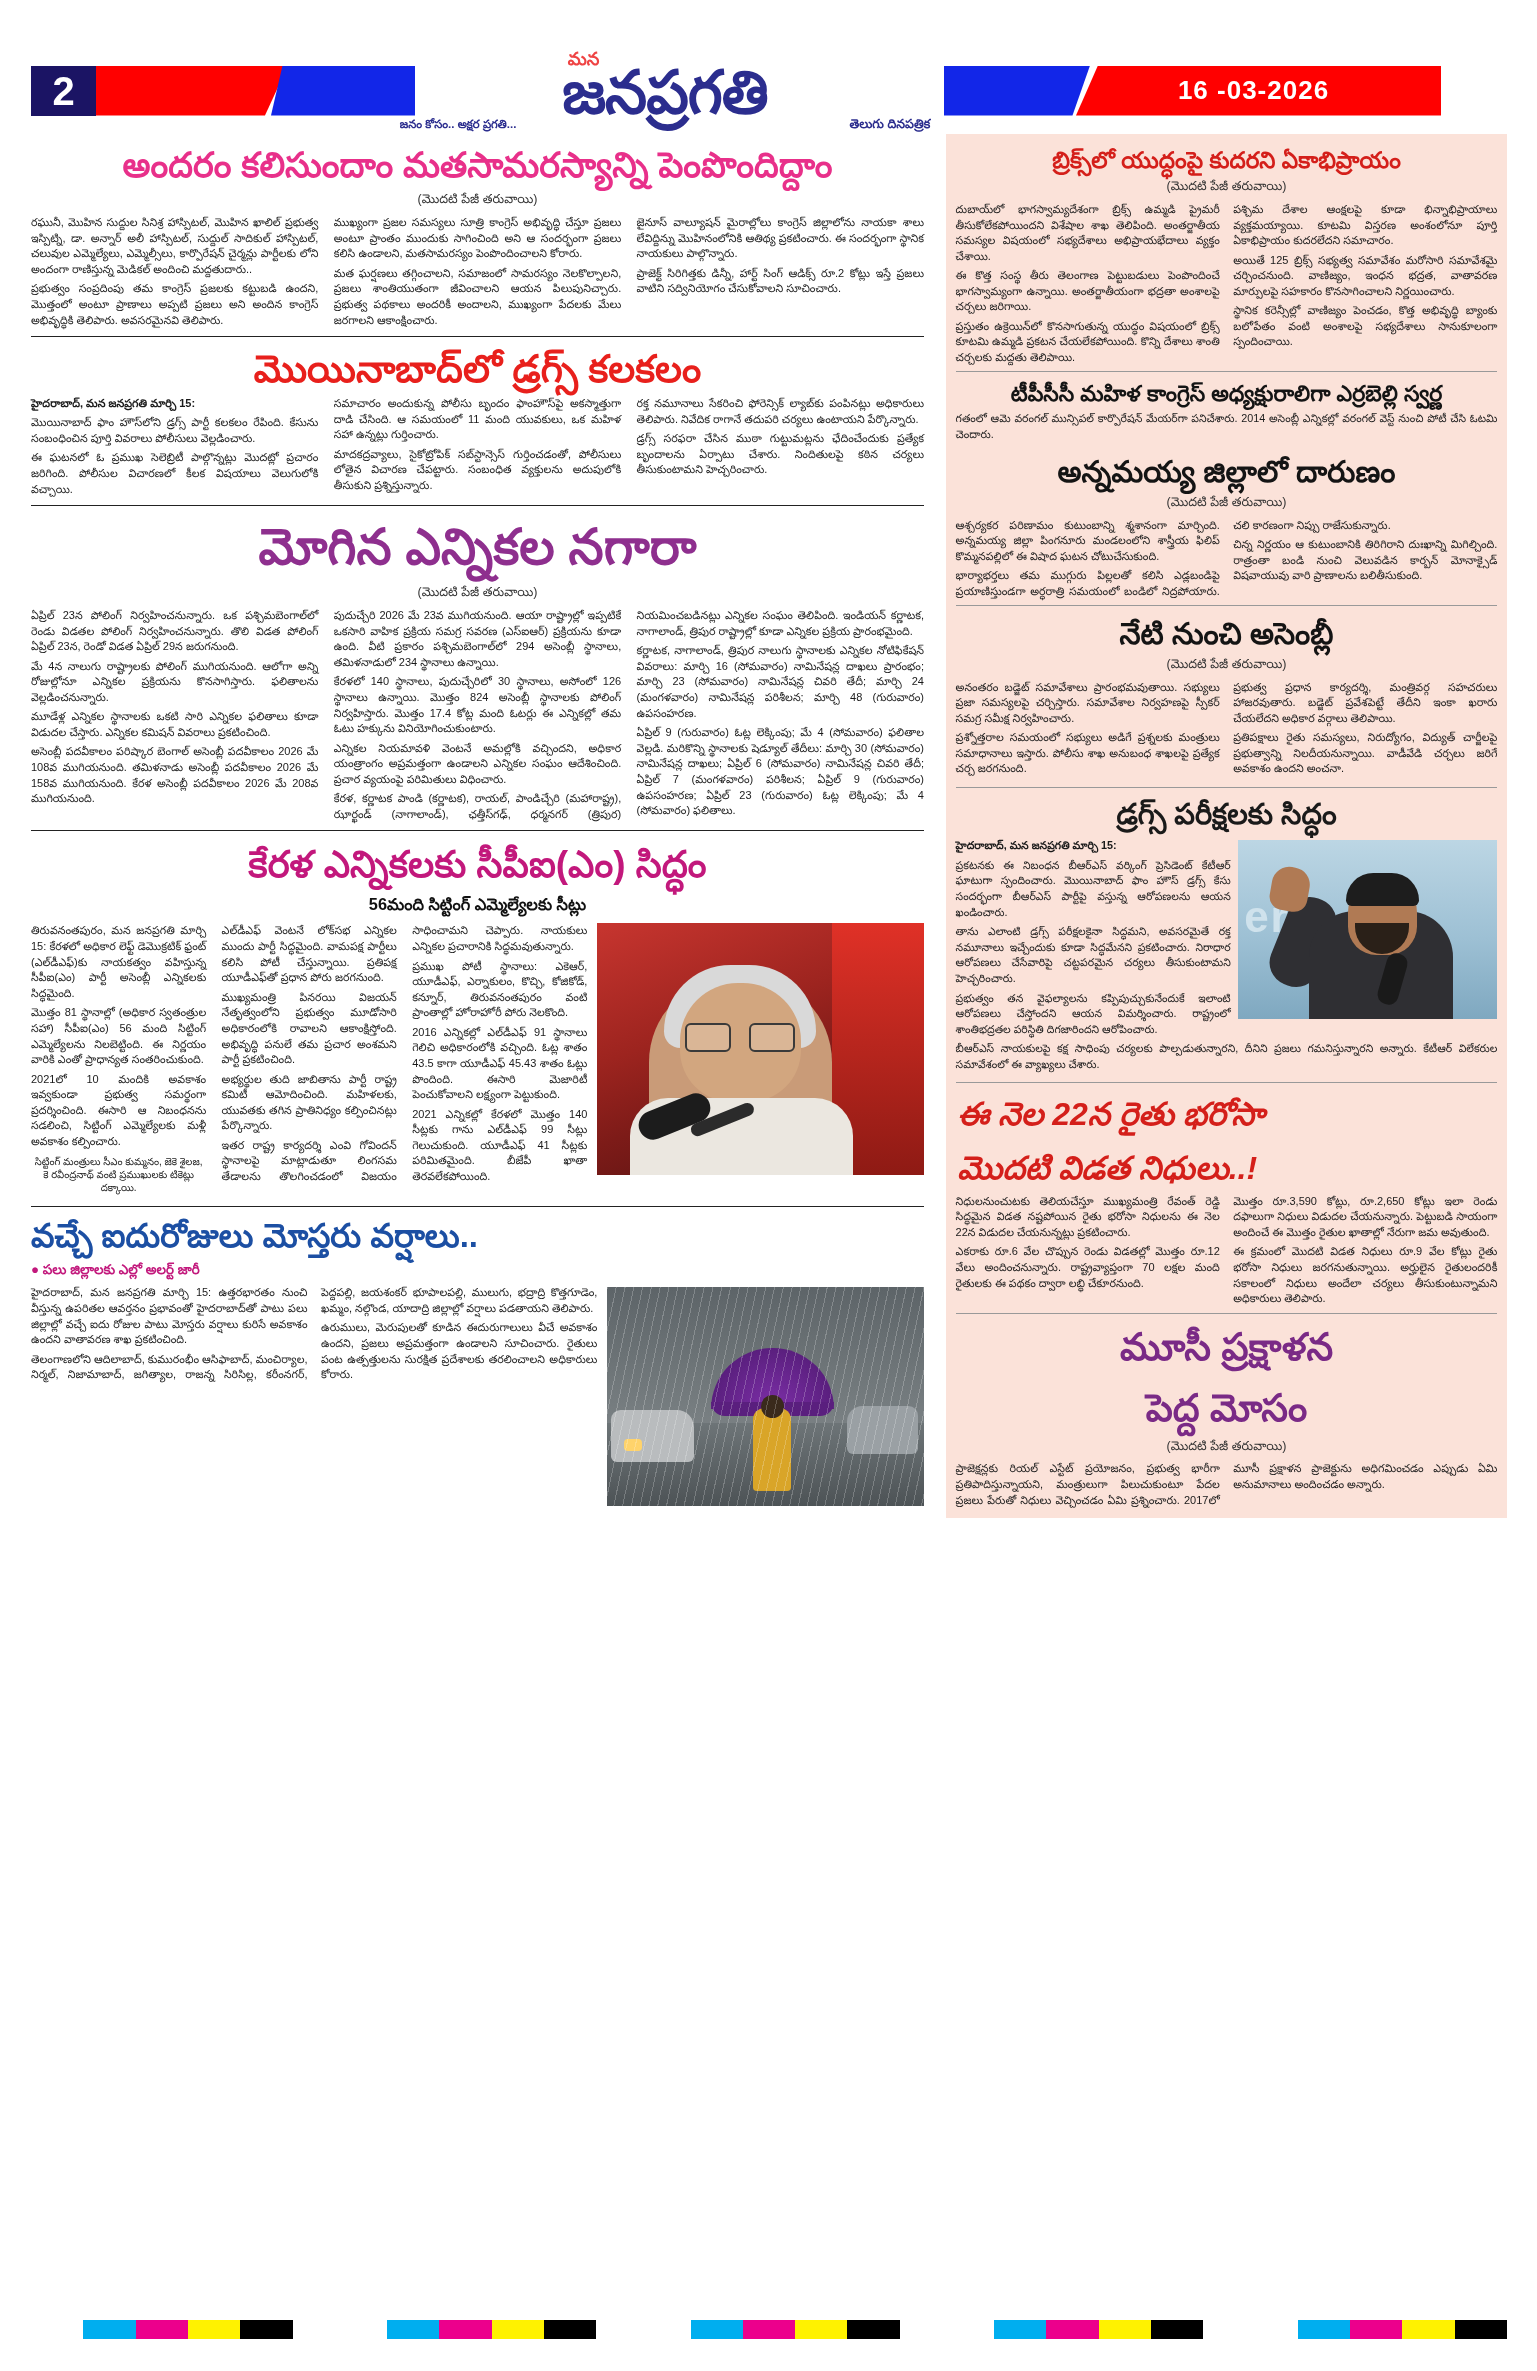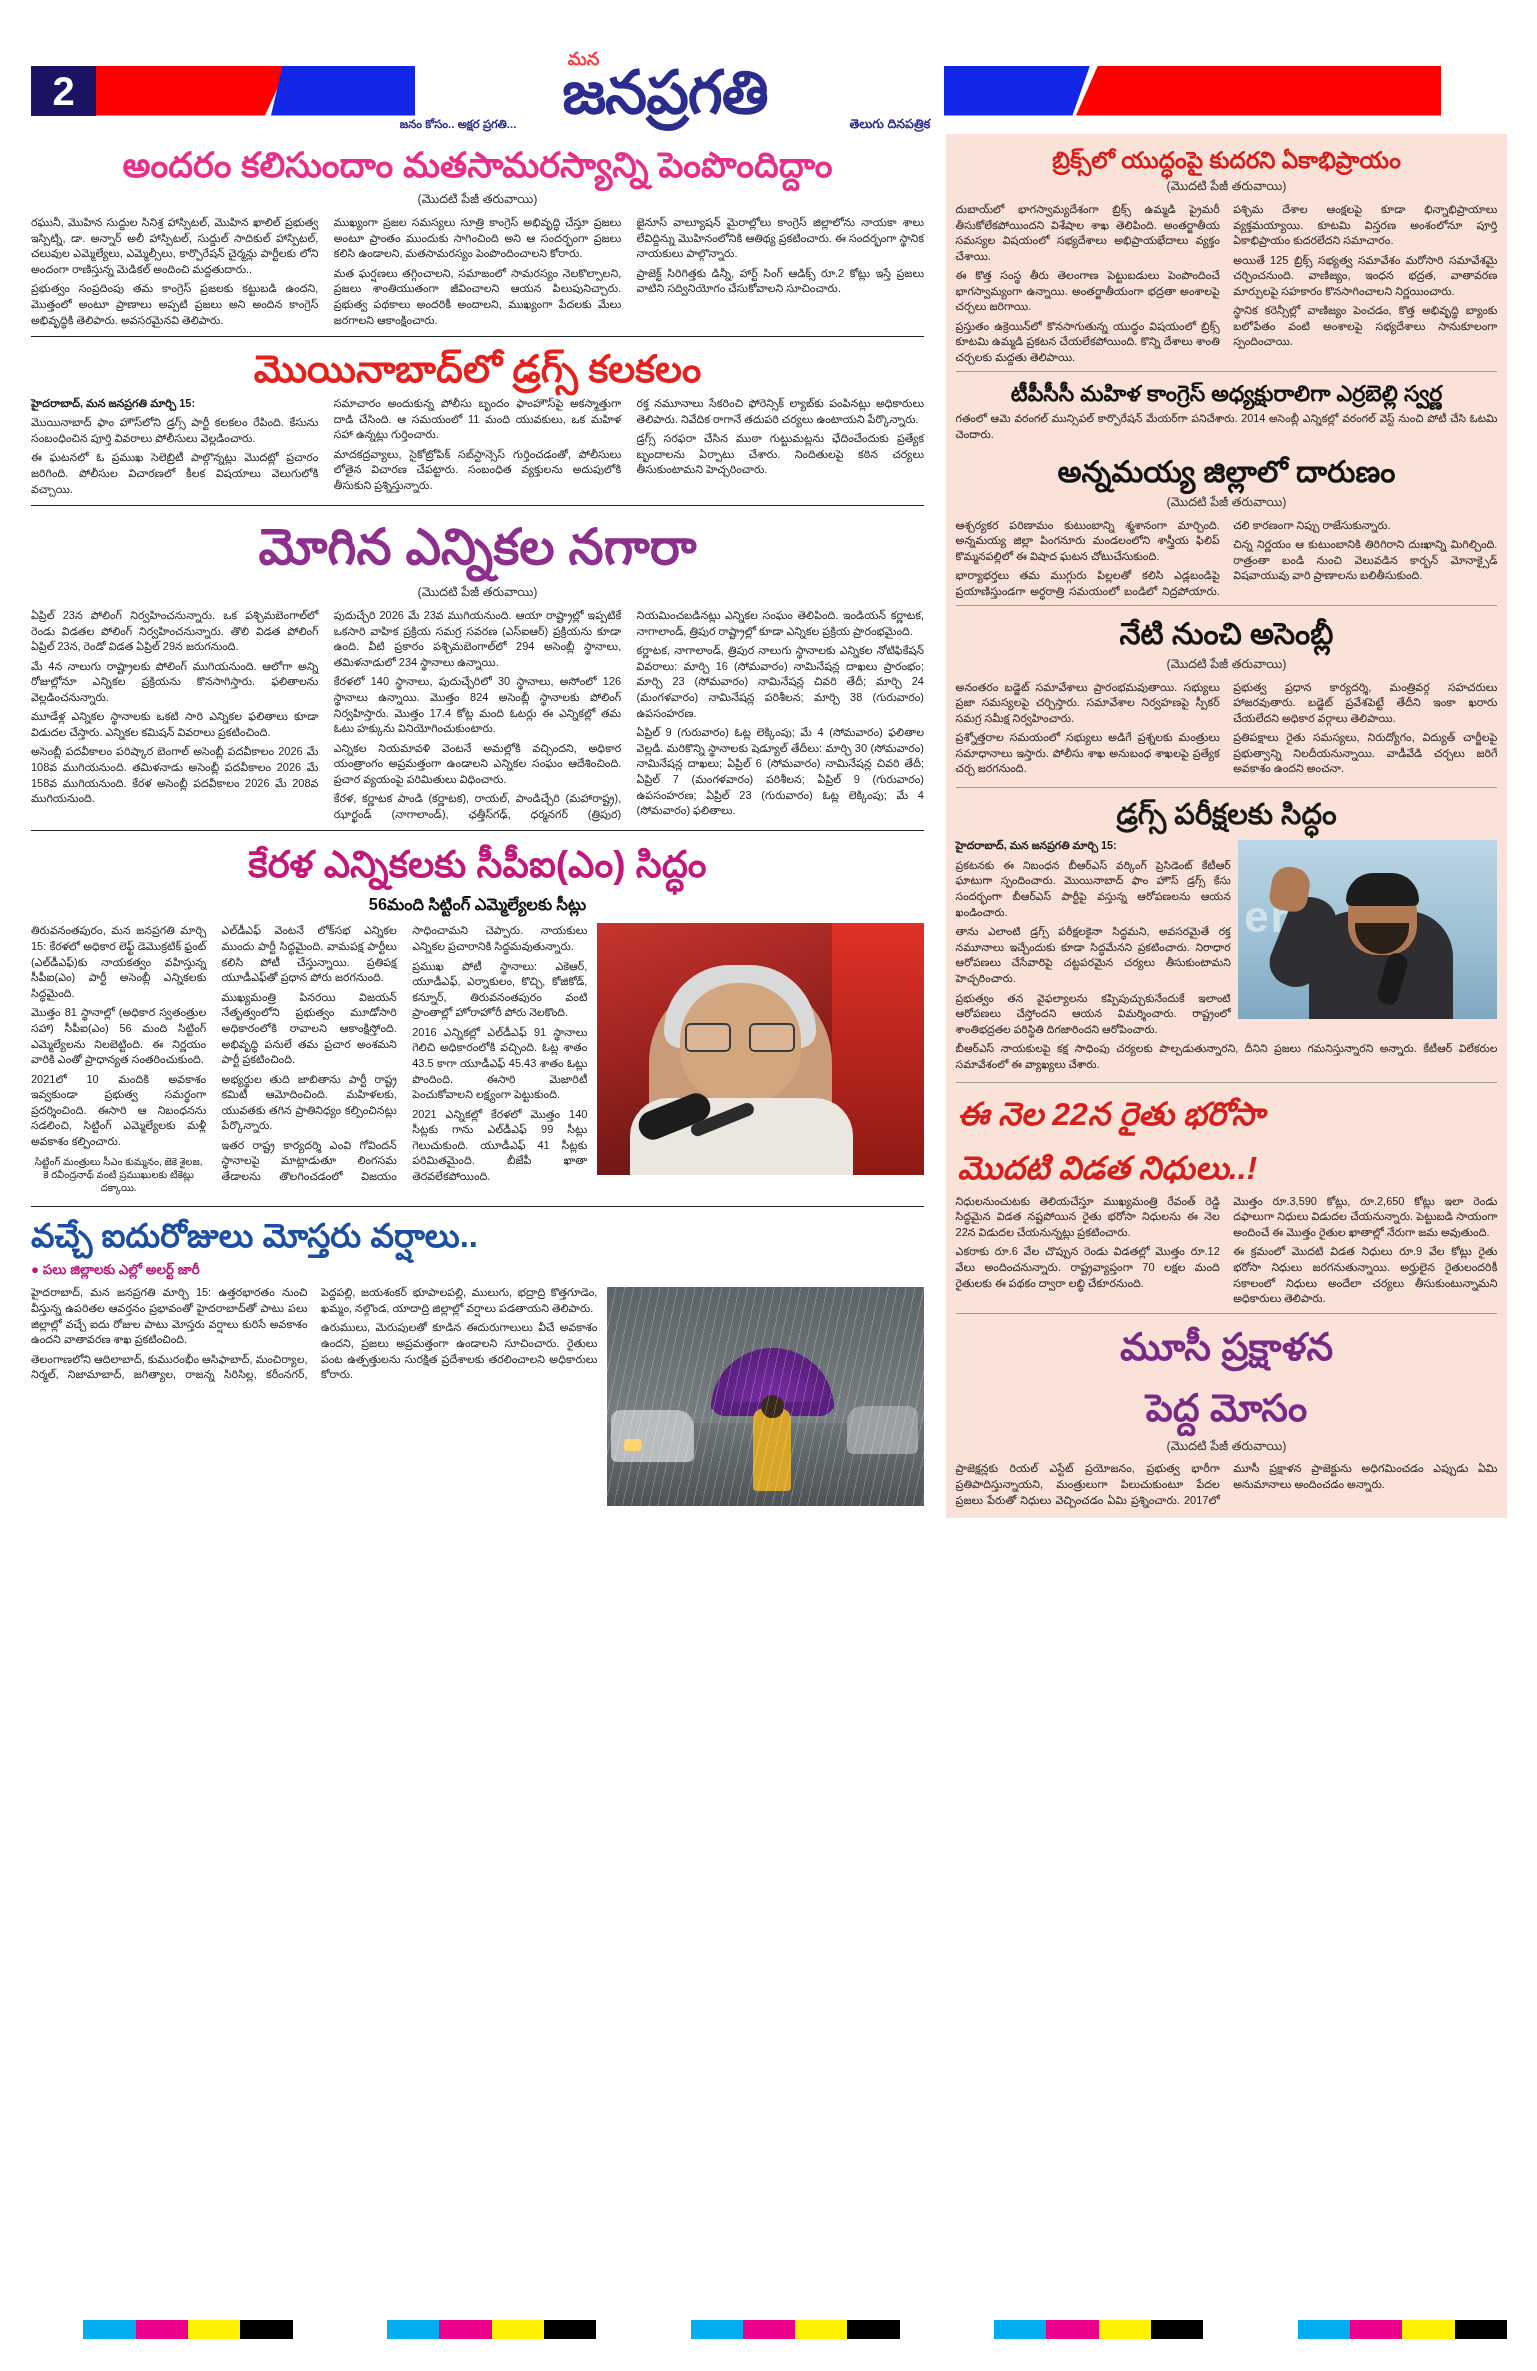--- a/index.html
+++ b/index.html
@@ -313,20 +313,21 @@
 <body>
 
 <div class="page">
 
   <div class="masthead">
     <div class="mh-pagebox">2</div>
     <div class="mh-red-l"></div>
     <div class="mh-blue-l"></div>
     <div class="mh-blue-r"></div>
     <div class="mh-red-r"></div>
+    <div class="mh-date">16 -03-2026</div>
 
     <div class="mh-logo">
       <div class="mh-mana">మన</div>
       <div class="mh-title">జనప్రగతి</div>
       <div class="mh-taglines">
         <div class="mh-tag-l">జనం కోసం.. అక్షర ప్రగతి...</div>
         <div class="mh-tag-r">తెలుగు దినపత్రిక</div>
       </div>
     </div>
   </div>
@@ -370,21 +371,21 @@
         <div class="contd">(మొదటి పేజీ తరువాయి)</div>
         <div class="body3">
           <p>ఏప్రిల్ 23న పోలింగ్ నిర్వహించనున్నారు. ఒక పశ్చిమబెంగాల్‌లో రెండు విడతల పోలింగ్ నిర్వహించనున్నారు. తొలి విడత పోలింగ్ ఏప్రిల్ 23న, రెండో విడత ఏప్రిల్ 29న జరుగనుంది.</p>
           <p>మే 4న నాలుగు రాష్ట్రాలకు పోలింగ్ ముగియనుంది. ఆలోగా అన్ని రోజుల్లోనూ ఎన్నికల ప్రక్రియను కొనసాగిస్తారు. ఫలితాలను వెల్లడించనున్నారు.</p>
           <p>మూడేళ్ల ఎన్నికల స్థానాలకు ఒకటి సారి ఎన్నికల ఫలితాలు కూడా విడుదల చేస్తారు. ఎన్నికల కమిషన్ వివరాలు ప్రకటించింది.</p>
           <p>అసెంబ్లీ పదవీకాలం పరిష్కార బెంగాల్ అసెంబ్లీ పదవీకాలం 2026 మే 108వ ముగియనుంది. తమిళనాడు అసెంబ్లీ పదవీకాలం 2026 మే 158వ ముగియనుంది. కేరళ అసెంబ్లీ పదవీకాలం 2026 మే 208వ ముగియనుంది.</p>
           <p>పుదుచ్చేరి 2026 మే 23వ ముగియనుంది. ఆయా రాష్ట్రాల్లో ఇప్పటికే ఒకసారి వాహిక ప్రక్రియ సమగ్ర సవరణ (ఎస్ఐఆర్) ప్రక్రియను కూడా ఉంది. వీటి ప్రకారం పశ్చిమబెంగాల్‌లో 294 అసెంబ్లీ స్థానాలు, తమిళనాడులో 234 స్థానాలు ఉన్నాయి.</p>
           <p>కేరళలో 140 స్థానాలు, పుదుచ్చేరిలో 30 స్థానాలు, అసోంలో 126 స్థానాలు ఉన్నాయి. మొత్తం 824 అసెంబ్లీ స్థానాలకు పోలింగ్ నిర్వహిస్తారు. మొత్తం 17.4 కోట్ల మంది ఓటర్లు ఈ ఎన్నికల్లో తమ ఓటు హక్కును వినియోగించుకుంటారు.</p>
           <p>ఎన్నికల నియమావళి వెంటనే అమల్లోకి వచ్చిందని, అధికార యంత్రాంగం అప్రమత్తంగా ఉండాలని ఎన్నికల సంఘం ఆదేశించింది. ప్రచార వ్యయంపై పరిమితులు విధించారు.</p>
           <p>కేరళ, కర్ణాటక పాండి (కర్ణాటక), రాయల్, పాండిచ్చేరి (మహారాష్ట్ర), ఝార్ఖండ్ (నాగాలాండ్), ఛత్తీస్‌గఢ్, ధర్మనగర్ (త్రిపుర) నియమించబడినట్లు ఎన్నికల సంఘం తెలిపింది. ఇండియన్ కర్ణాటక, నాగాలాండ్, త్రిపుర రాష్ట్రాల్లో కూడా ఎన్నికల ప్రక్రియ ప్రారంభమైంది.</p>
-          <p>కర్ణాటక, నాగాలాండ్, త్రిపుర నాలుగు స్థానాలకు ఎన్నికల నోటిఫికేషన్ వివరాలు: మార్చి 16 (సోమవారం) నామినేషన్ల దాఖలు ప్రారంభం; మార్చి 23 (సోమవారం) నామినేషన్ల చివరి తేదీ; మార్చి 24 (మంగళవారం) నామినేషన్ల పరిశీలన; మార్చి 38 (గురువారం) ఉపసంహరణ.</p>
+          <p>కర్ణాటక, నాగాలాండ్, త్రిపుర నాలుగు స్థానాలకు ఎన్నికల నోటిఫికేషన్ వివరాలు: మార్చి 16 (సోమవారం) నామినేషన్ల దాఖలు ప్రారంభం; మార్చి 23 (సోమవారం) నామినేషన్ల చివరి తేదీ; మార్చి 24 (మంగళవారం) నామినేషన్ల పరిశీలన; మార్చి 48 (గురువారం) ఉపసంహరణ.</p>
           <p>ఏప్రిల్ 9 (గురువారం) ఓట్ల లెక్కింపు; మే 4 (సోమవారం) ఫలితాల వెల్లడి. మరికొన్ని స్థానాలకు షెడ్యూల్ తేదీలు: మార్చి 30 (సోమవారం) నామినేషన్ల దాఖలు; ఏప్రిల్ 6 (సోమవారం) నామినేషన్ల చివరి తేదీ; ఏప్రిల్ 7 (మంగళవారం) పరిశీలన; ఏప్రిల్ 9 (గురువారం) ఉపసంహరణ; ఏప్రిల్ 23 (గురువారం) ఓట్ల లెక్కింపు; మే 4 (సోమవారం) ఫలితాలు.</p>
         </div>
       </div>
 
       <hr class="rule">
 
       <div>
         <h1 class="hl-magenta">కేరళ ఎన్నికలకు సీపీఐ(ఎం) సిద్ధం</h1>
         <div class="kicker">56మంది సిట్టింగ్ ఎమ్మెల్యేలకు సీట్లు</div>
 

